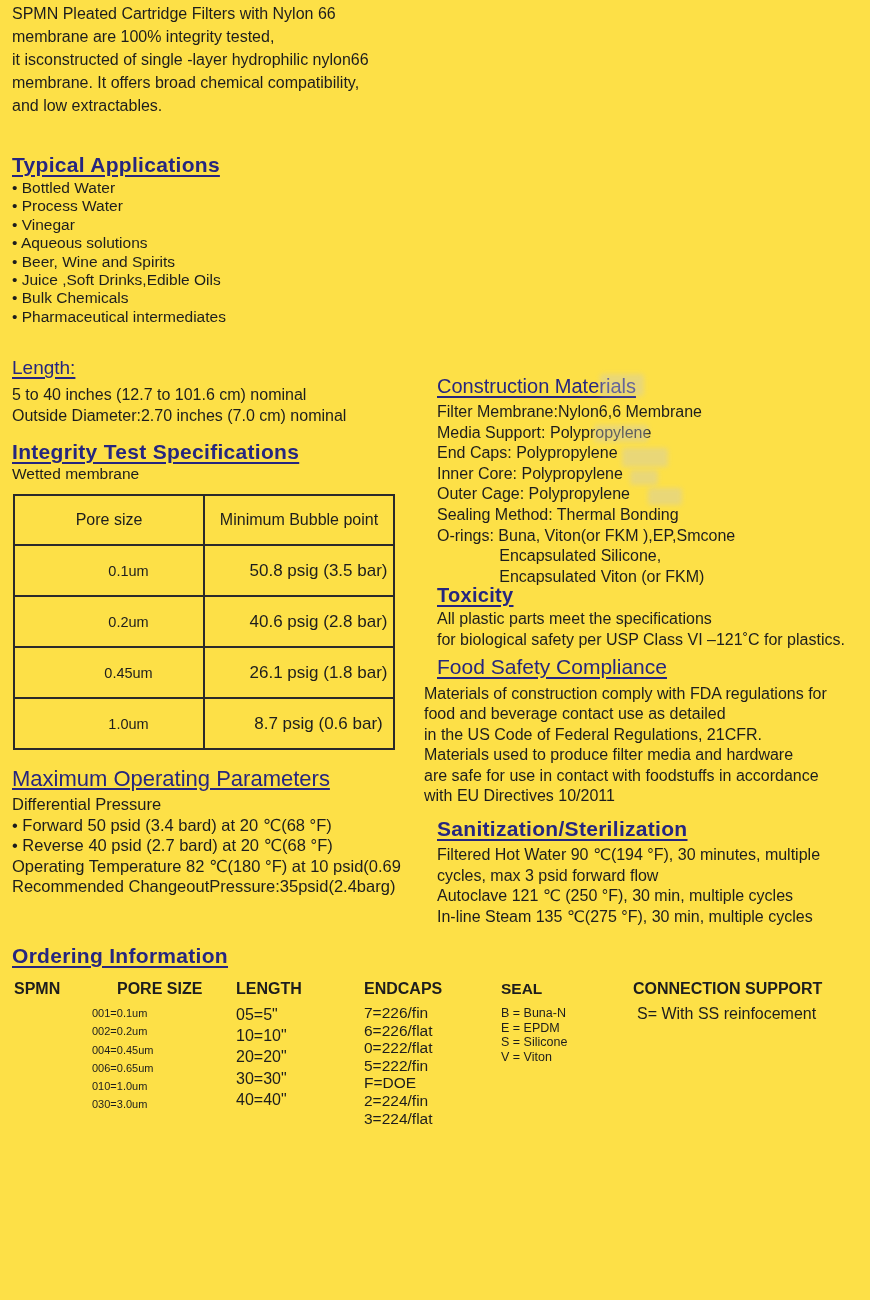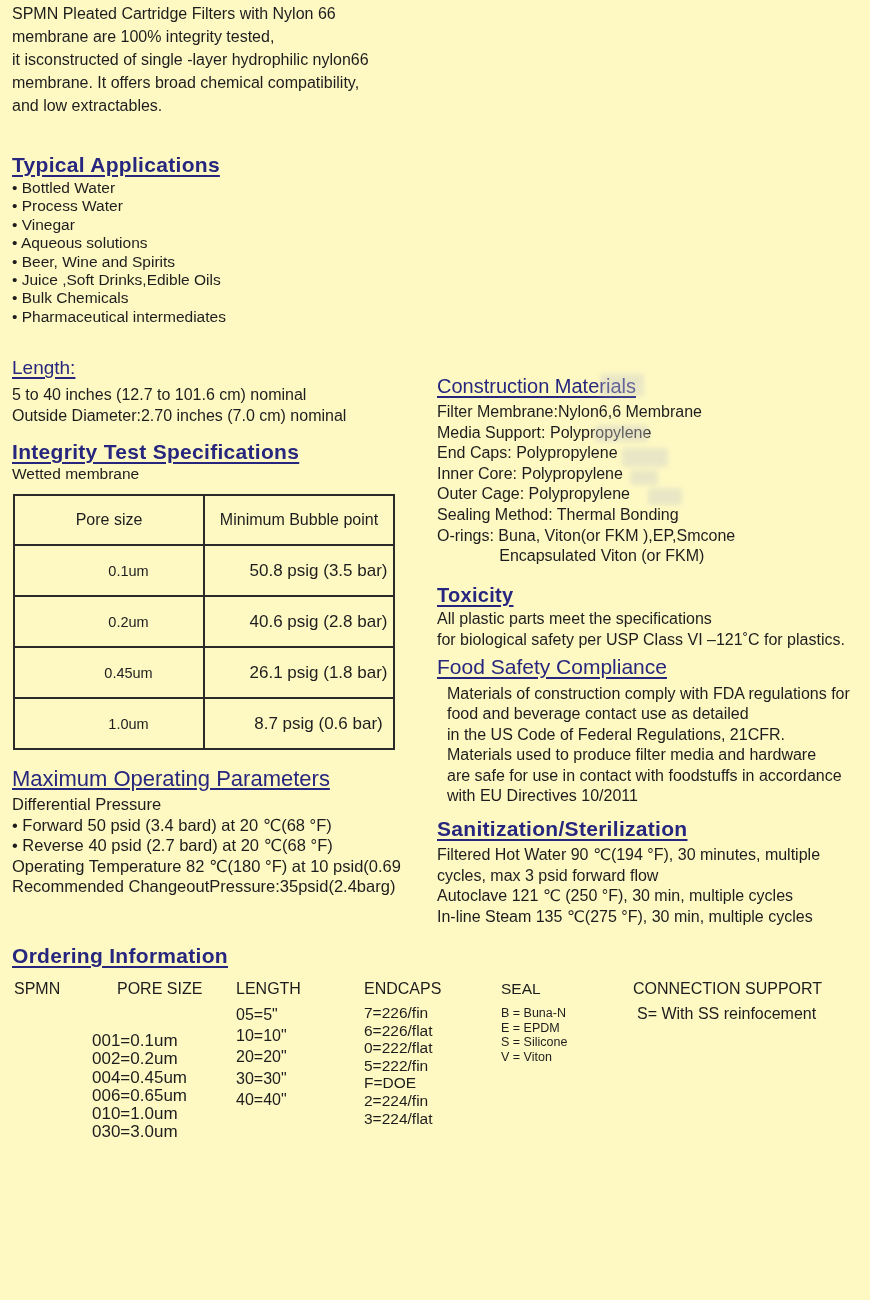--- a/index.html
+++ b/index.html
@@ -1,17 +1,17 @@
 <!DOCTYPE html>
 <html><head>
 <meta charset="utf-8">
 <style>
   html,body{margin:0;padding:0;background:#ffffff;}
   .page{
-    position:relative;width:870px;height:1300px;background:#fef9c3;overflow:hidden;
+    position:relative;width:870px;height:1300px;background:#fde047;overflow:hidden;
     font-family:"Liberation Sans","DejaVu Sans",sans-serif;color:#1d1d1d;
   }
   .abs{position:absolute;}
   .hd{color:#26267f;white-space:pre;text-decoration:underline;}
   .hd.u{text-decoration:underline;text-decoration-thickness:2px;text-underline-offset:3px;}
   .hd.b{font-weight:bold;letter-spacing:.3px;}
   .lines div{white-space:pre;}
 
   
   .intro{left:12px;top:3px;font-size:16px;line-height:22.9px;}
@@ -30,29 +30,29 @@
   .mop-hd{left:12px;top:766px;font-size:22px;}
   .mop-lines{left:12px;top:794px;font-size:16.5px;line-height:20.6px;}
   .ord-hd{left:12px;top:944px;font-size:21px;}
 
   
   .con-hd{left:437px;top:375px;font-size:20px;}
   .con-lines{left:437px;top:402px;font-size:16px;line-height:20.6px;}
   .tox-hd{left:437px;top:584px;font-size:20px;}
   .tox-lines{left:437px;top:609px;font-size:16px;line-height:20.6px;}
   .fsc-hd{left:437px;top:655px;font-size:21px;}
-  .fsc-lines{left:447px;top:684px;font-size:16px;line-height:20.4px;}
+  .fsc-lines{left:424px;top:684px;font-size:16px;line-height:20.4px;}
   .san-hd{left:437px;top:817px;font-size:21px;}
   .san-lines{left:437px;top:845px;font-size:16px;line-height:20.6px;}
 
   
-  .oh{font-size:16px;white-space:pre;}
+  .oh{font-size:16px;white-space:pre;font-weight:bold;}
   .o-model{left:14px;top:980px;}
   .o-pore-hd{left:117px;top:980px;}
-  .o-pore{left:92px;top:1004px;font-size:17px;line-height:18.3px;margin-top:28px;}
+  .o-pore{left:92px;top:1004px;font-size:11px;line-height:18.3px;}
   .o-len-hd{left:236px;top:980px;}
   .o-len{left:236px;top:1004px;font-size:16px;line-height:21.2px;}
   .o-end-hd{left:364px;top:980px;}
   .o-end{left:364px;top:1004px;font-size:15.5px;line-height:17.6px;}
   .o-seal-hd{left:501px;top:980px;font-size:15.5px;}
   .o-seal{left:501px;top:1006px;font-size:12.5px;line-height:14.6px;}
   .o-conn-hd{left:633px;top:980px;}
   .o-conn{left:637px;top:1005px;font-size:16px;white-space:pre;}
 
   
@@ -144,20 +144,21 @@
   <div class="abs hd u con-hd">Construction Materials</div>
   <div class="abs con-lines lines">
 
   <div>Filter Membrane:Nylon6,6 Membrane</div>
       <div>Media Support: Polypropylene</div>
       <div>End Caps: Polypropylene</div>
       <div>Inner Core: Polypropylene</div>
       <div>Outer Cage: Polypropylene</div>
       <div>Sealing Method: Thermal Bonding</div>
       <div>O-rings: Buna, Viton(or FKM ),EP,Smcone</div>
+      <div>              Encapsulated Silicone,</div>
       <div>              Encapsulated Viton (or FKM)</div>
     </div>
 
   <div class="abs hd u b tox-hd">Toxicity</div>
   <div class="abs tox-lines lines">
 
   <div>All plastic parts meet the specifications</div>
       <div>for biological safety per USP Class VI –121˚C for plastics.</div>
     </div>
 

